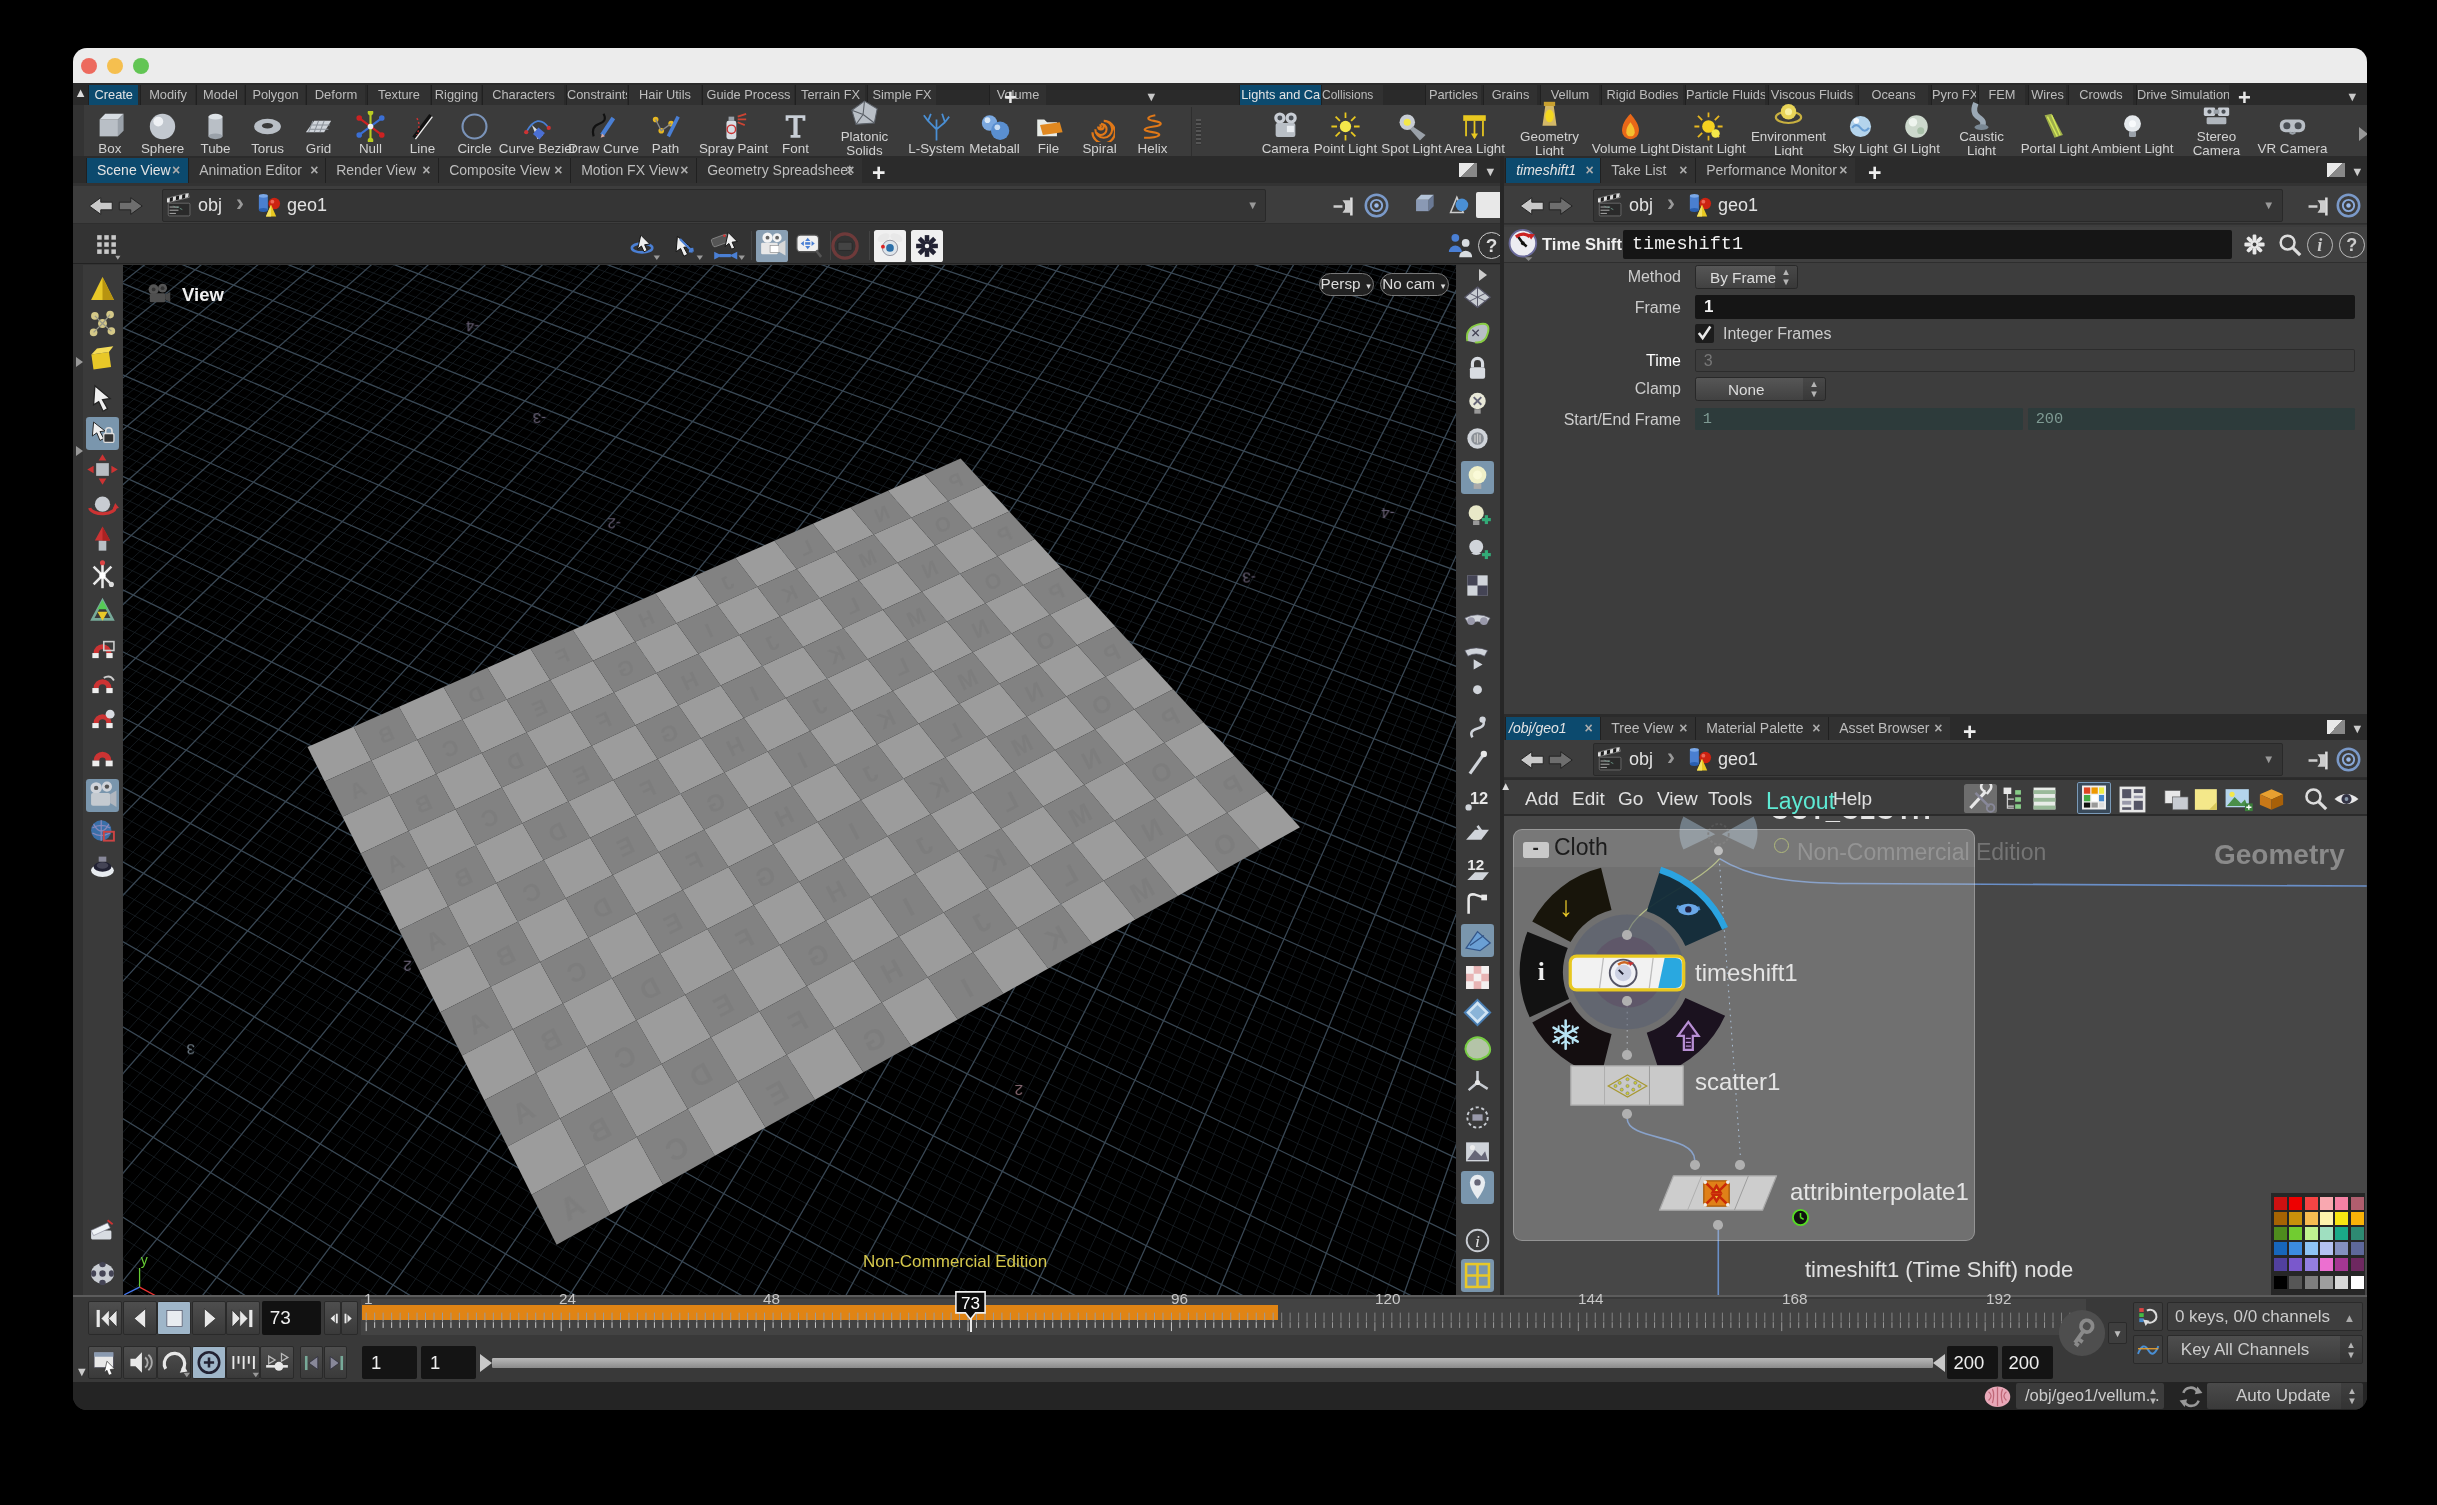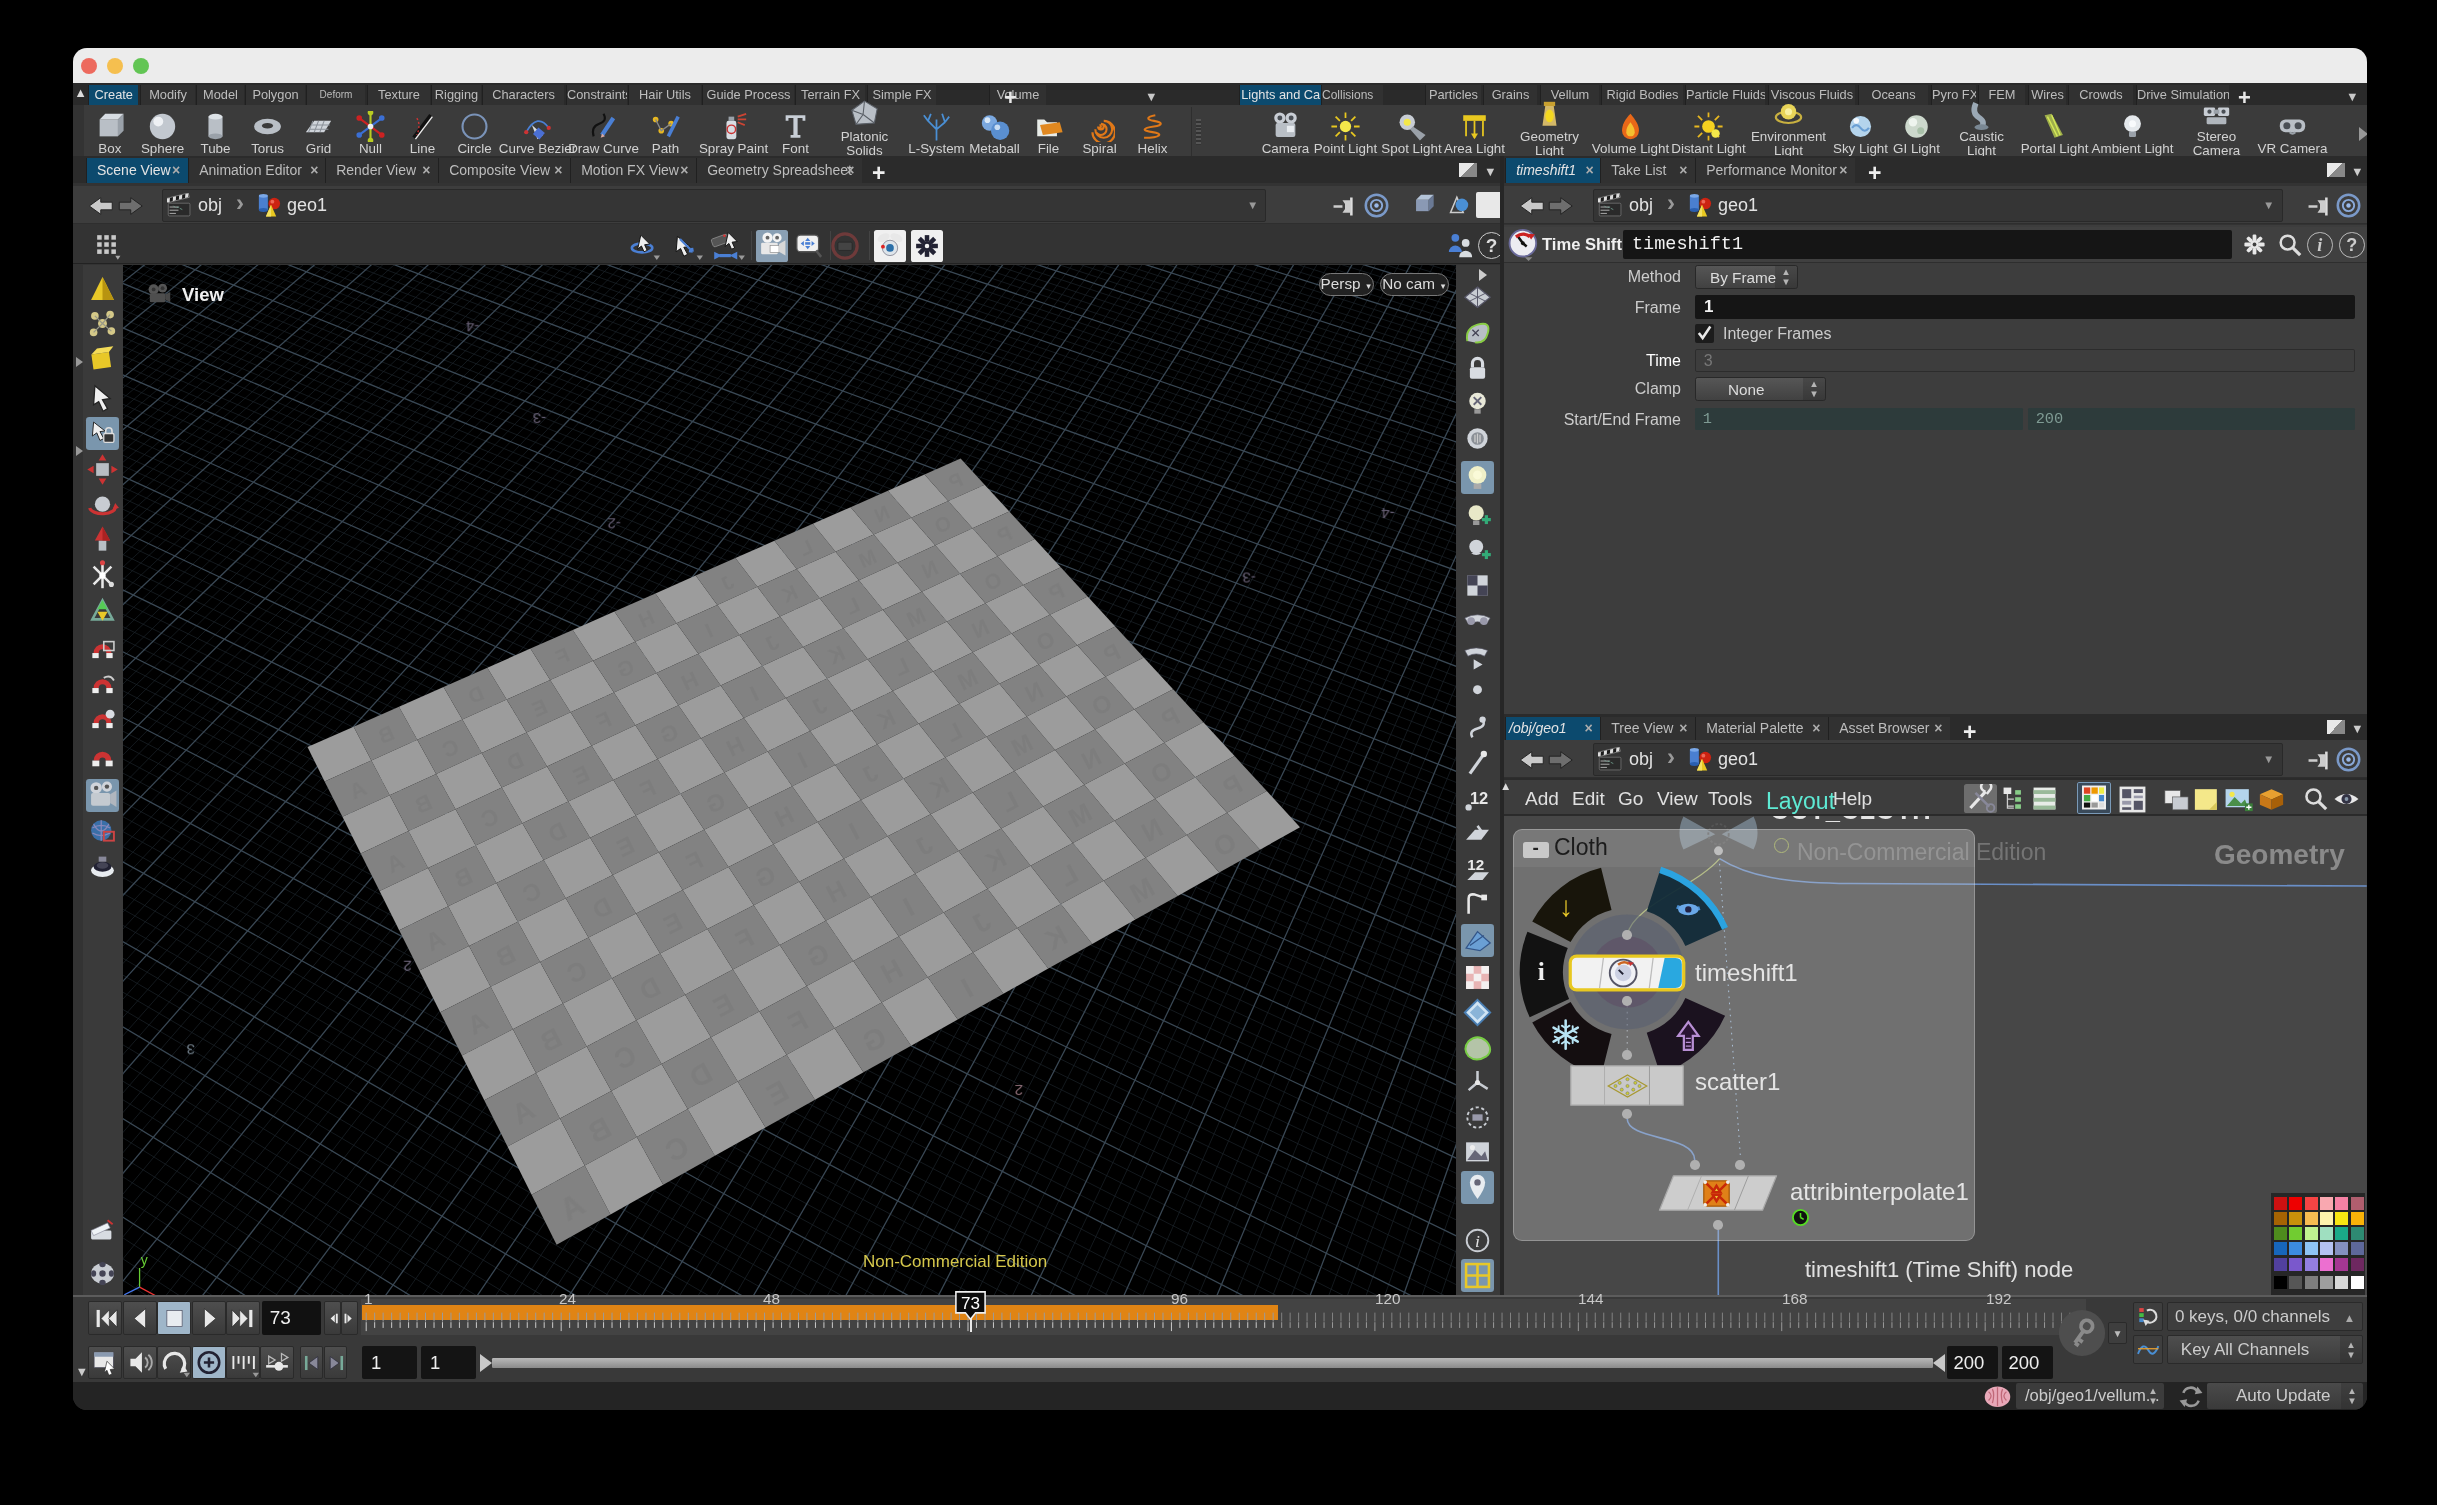--- a/index.html
+++ b/index.html
@@ -22,21 +22,21 @@
 <div class="tl" style="left:8.3px;background:#ed6a5e"></div>
 <div class="tl" style="left:34px;background:#f5bf4f"></div>
 <div class="tl" style="left:60px;background:#62c554"></div>
 </div>
 <div class="a" style="left:0;top:35px;width:2294px;height:22px;background:#2a2a2a"></div>
 <div class="a" style="left:1.3px;top:37px;color:#ddd;font-size:12.8px">▲</div>
 <div class="tab sel" style="left:15.3px;top:37px;height:20.4px;width:50px;text-align:center;line-height:20.4px;font-size:12.8px;overflow:hidden">Create</div>
 <div class="tab" style="left:67px;top:37px;height:20.4px;width:55px;text-align:center;line-height:20.4px;font-size:12.8px;overflow:hidden">Modify</div>
 <div class="tab" style="left:123px;top:37px;height:20.4px;width:48px;text-align:center;line-height:20.4px;font-size:12.8px;overflow:hidden">Model</div>
 <div class="tab" style="left:172px;top:37px;height:20.4px;width:60px;text-align:center;line-height:20.4px;font-size:12.8px;overflow:hidden">Polygon</div>
-<div class="tab" style="left:233px;top:37px;height:20.4px;width:59px;text-align:center;line-height:20.4px;font-size:10px;overflow:hidden">Deform</div>
+<div class="tab" style="left:233px;top:37px;height:20.4px;width:59px;text-align:center;line-height:20.4px;font-size:13px;overflow:hidden">Deform</div>
 <div class="tab" style="left:294px;top:37px;height:20.4px;width:63px;text-align:center;line-height:20.4px;font-size:12.8px;overflow:hidden">Texture</div>
 <div class="tab" style="left:358px;top:37px;height:20.4px;width:50px;text-align:center;line-height:20.4px;font-size:12.8px;overflow:hidden">Rigging</div>
 <div class="tab" style="left:409px;top:37px;height:20.4px;width:82px;text-align:center;line-height:20.4px;font-size:12.8px;overflow:hidden">Characters</div>
 <div class="tab" style="left:493px;top:37px;height:20.4px;width:61px;text-align:center;line-height:20.4px;font-size:12.8px;overflow:hidden">Constraints</div>
 <div class="tab" style="left:555px;top:37px;height:20.4px;width:73px;text-align:center;line-height:20.4px;font-size:12.8px;overflow:hidden">Hair Utils</div>
 <div class="tab" style="left:629px;top:37px;height:20.4px;width:92px;text-align:center;line-height:20.4px;font-size:12.8px;overflow:hidden">Guide Process</div>
 <div class="tab" style="left:722px;top:37px;height:20.4px;width:70px;text-align:center;line-height:20.4px;font-size:12.8px;overflow:hidden">Terrain FX</div>
 <div class="tab" style="left:794px;top:37px;height:20.4px;width:69px;text-align:center;line-height:20.4px;font-size:12.8px;overflow:hidden">Simple FX</div>
 <div class="tab" style="left:916px;top:37px;height:20.4px;width:57px;text-align:center;line-height:20.4px;font-size:12.8px;overflow:hidden">Volume</div>
 <div class="tab sel" style="left:1166px;top:37px;height:20.4px;width:118px;text-align:center;line-height:20.4px;font-size:12.8px;overflow:hidden">Lights and Cameras</div>

